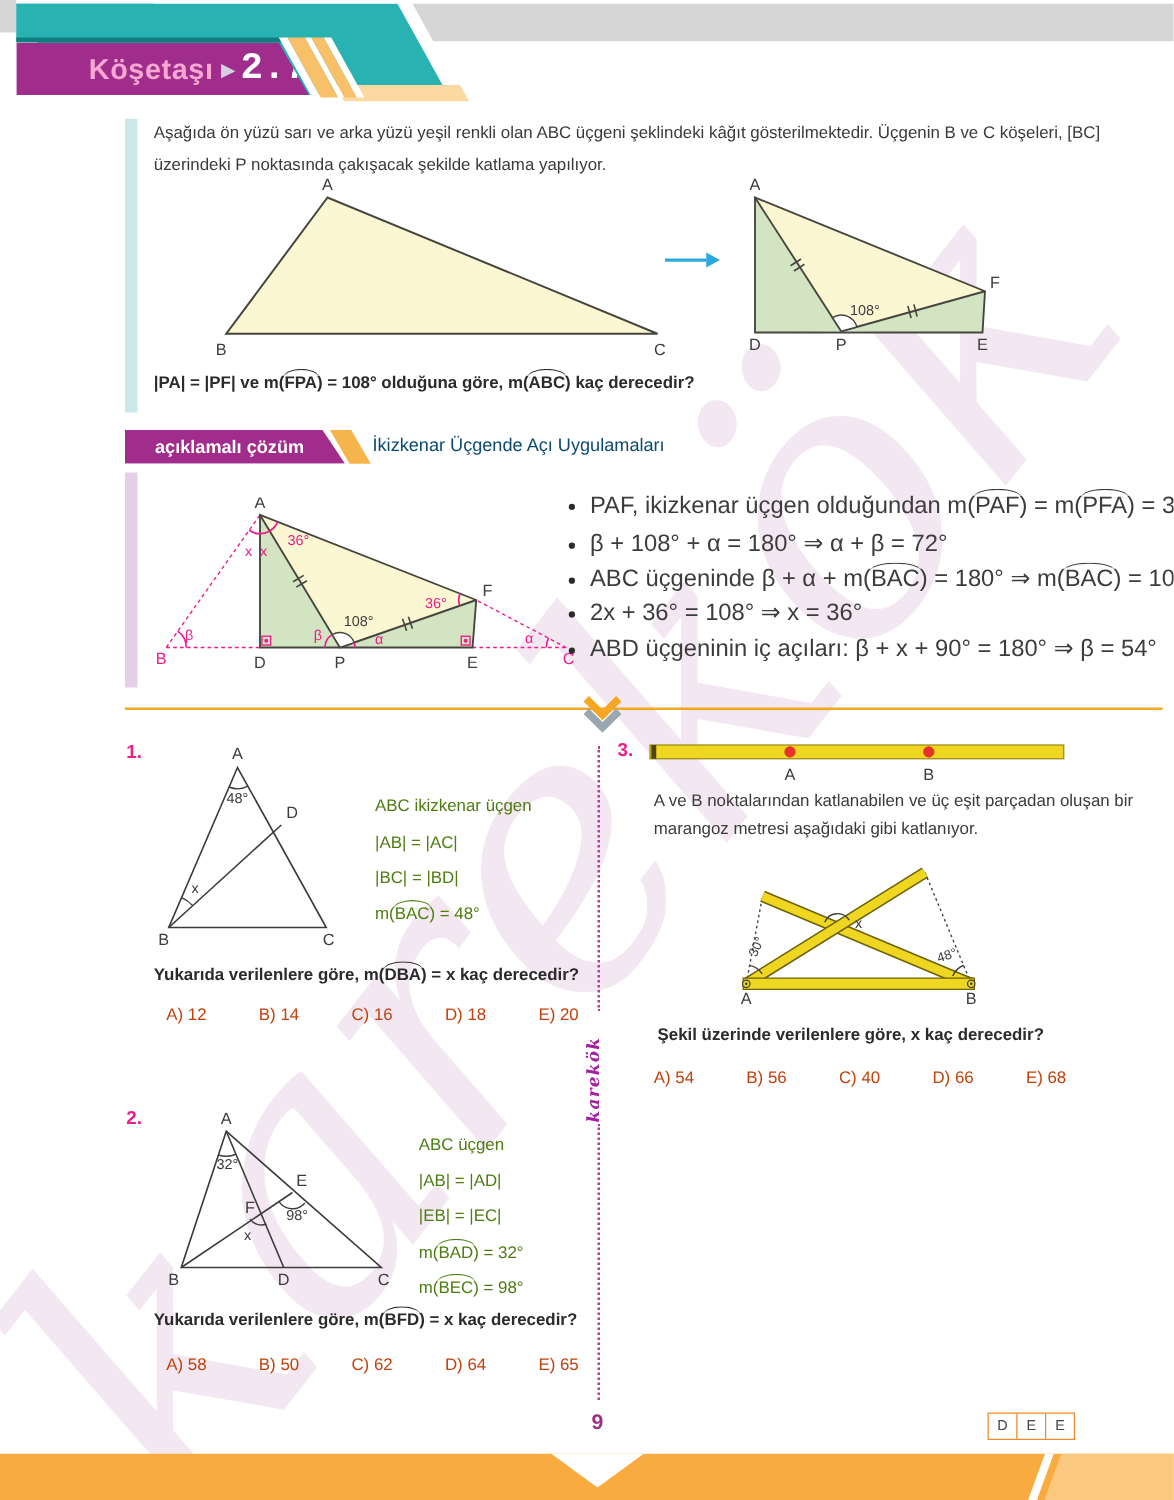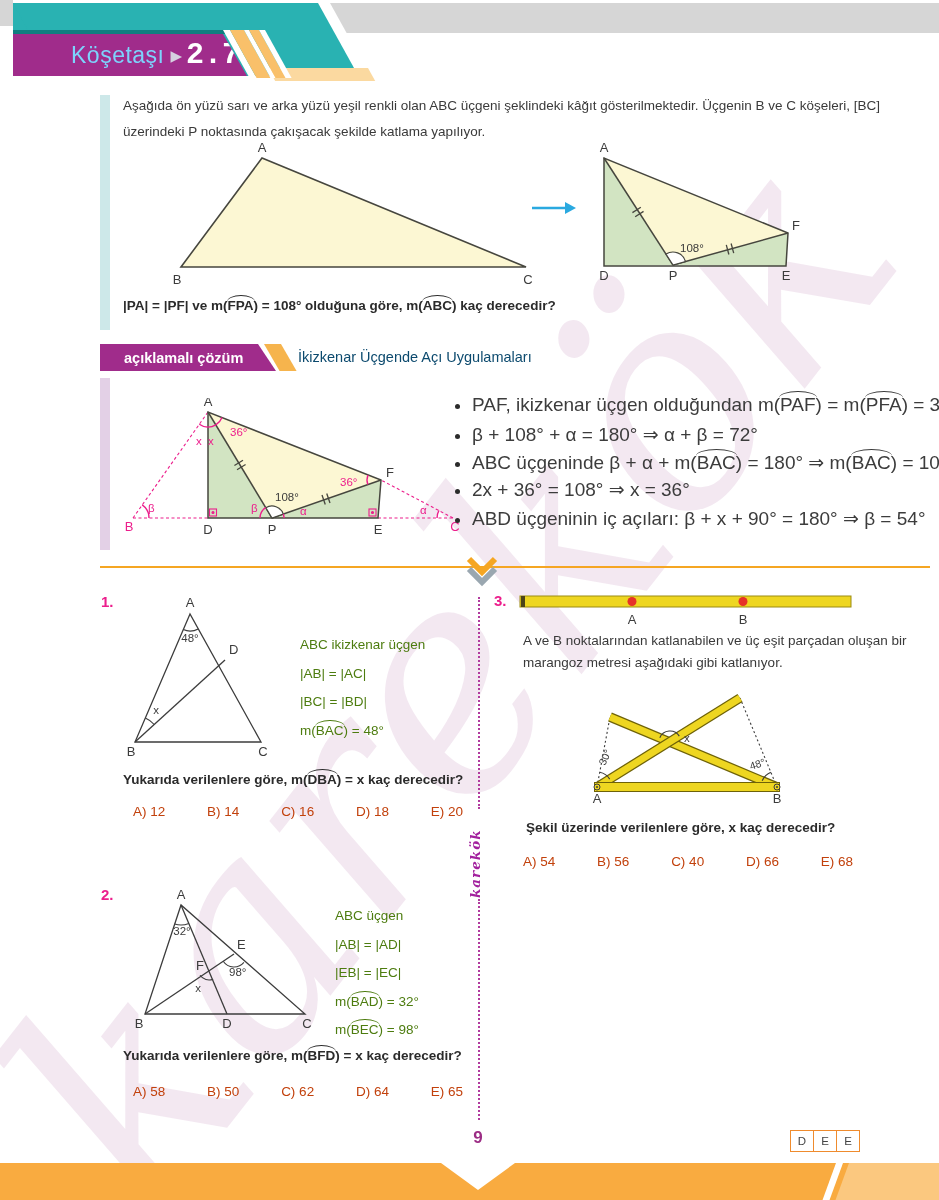--- a/index.html
+++ b/index.html
@@ -13,21 +13,21 @@
   .teal-rect{left:13px;top:3px;width:110px;height:30px;background:#29b2b2;}
   .teal-main{left:13px;top:3px;width:305px;height:73px;background:#29b2b2;
              transform:skewX(29deg);transform-origin:top left;}
   .dark-teal{left:13px;top:30px;width:212px;height:4px;background:#0f7e80;}
   .pale-strip{left:268px;top:68px;width:100px;height:13px;background:#fbd9a0;
              transform:skewX(29deg);transform-origin:top left;}
   .stripe{top:30px;height:48px;transform:skewX(29deg);transform-origin:top left;}
   .purple-box{left:13px;top:34px;width:248px;height:42px;background:#a02c8b;
               clip-path:polygon(0 0,210px 0,234px 42px,0 42px);
               display:flex;align-items:center;padding-left:58px;box-sizing:border-box;}
-  .purple-box .t1{color:#7dd3fc;font-size:23px;font-weight:normal;letter-spacing:.5px;}
+  .purple-box .t1{color:#f9a8d4;font-size:23px;font-weight:bold;letter-spacing:.5px;}
   .purple-box .arr{color:#d5d0e0;font-size:15px;margin:2px 4px 0 6px;}
   .purple-box .t2{color:#fff;font-size:30px;font-weight:bold;font-family:Liberation Mono, monospace;}
   .objective{left:365px;top:39px;color:#29abe2;font-size:13.5px;}
   
   .vbar{width:10px;}
   .cyan{background:#cde8e9;}
   .lav{background:#e3d0e6;}
   .para{font-size:13.5px;line-height:1.95;color:#3a3a3a;}
   .qline{font-size:13.5px;font-weight:bold;color:#2b2b2b;}
   .opts{display:flex;justify-content:space-between;font-size:13.5px;color:#c2410c;}

